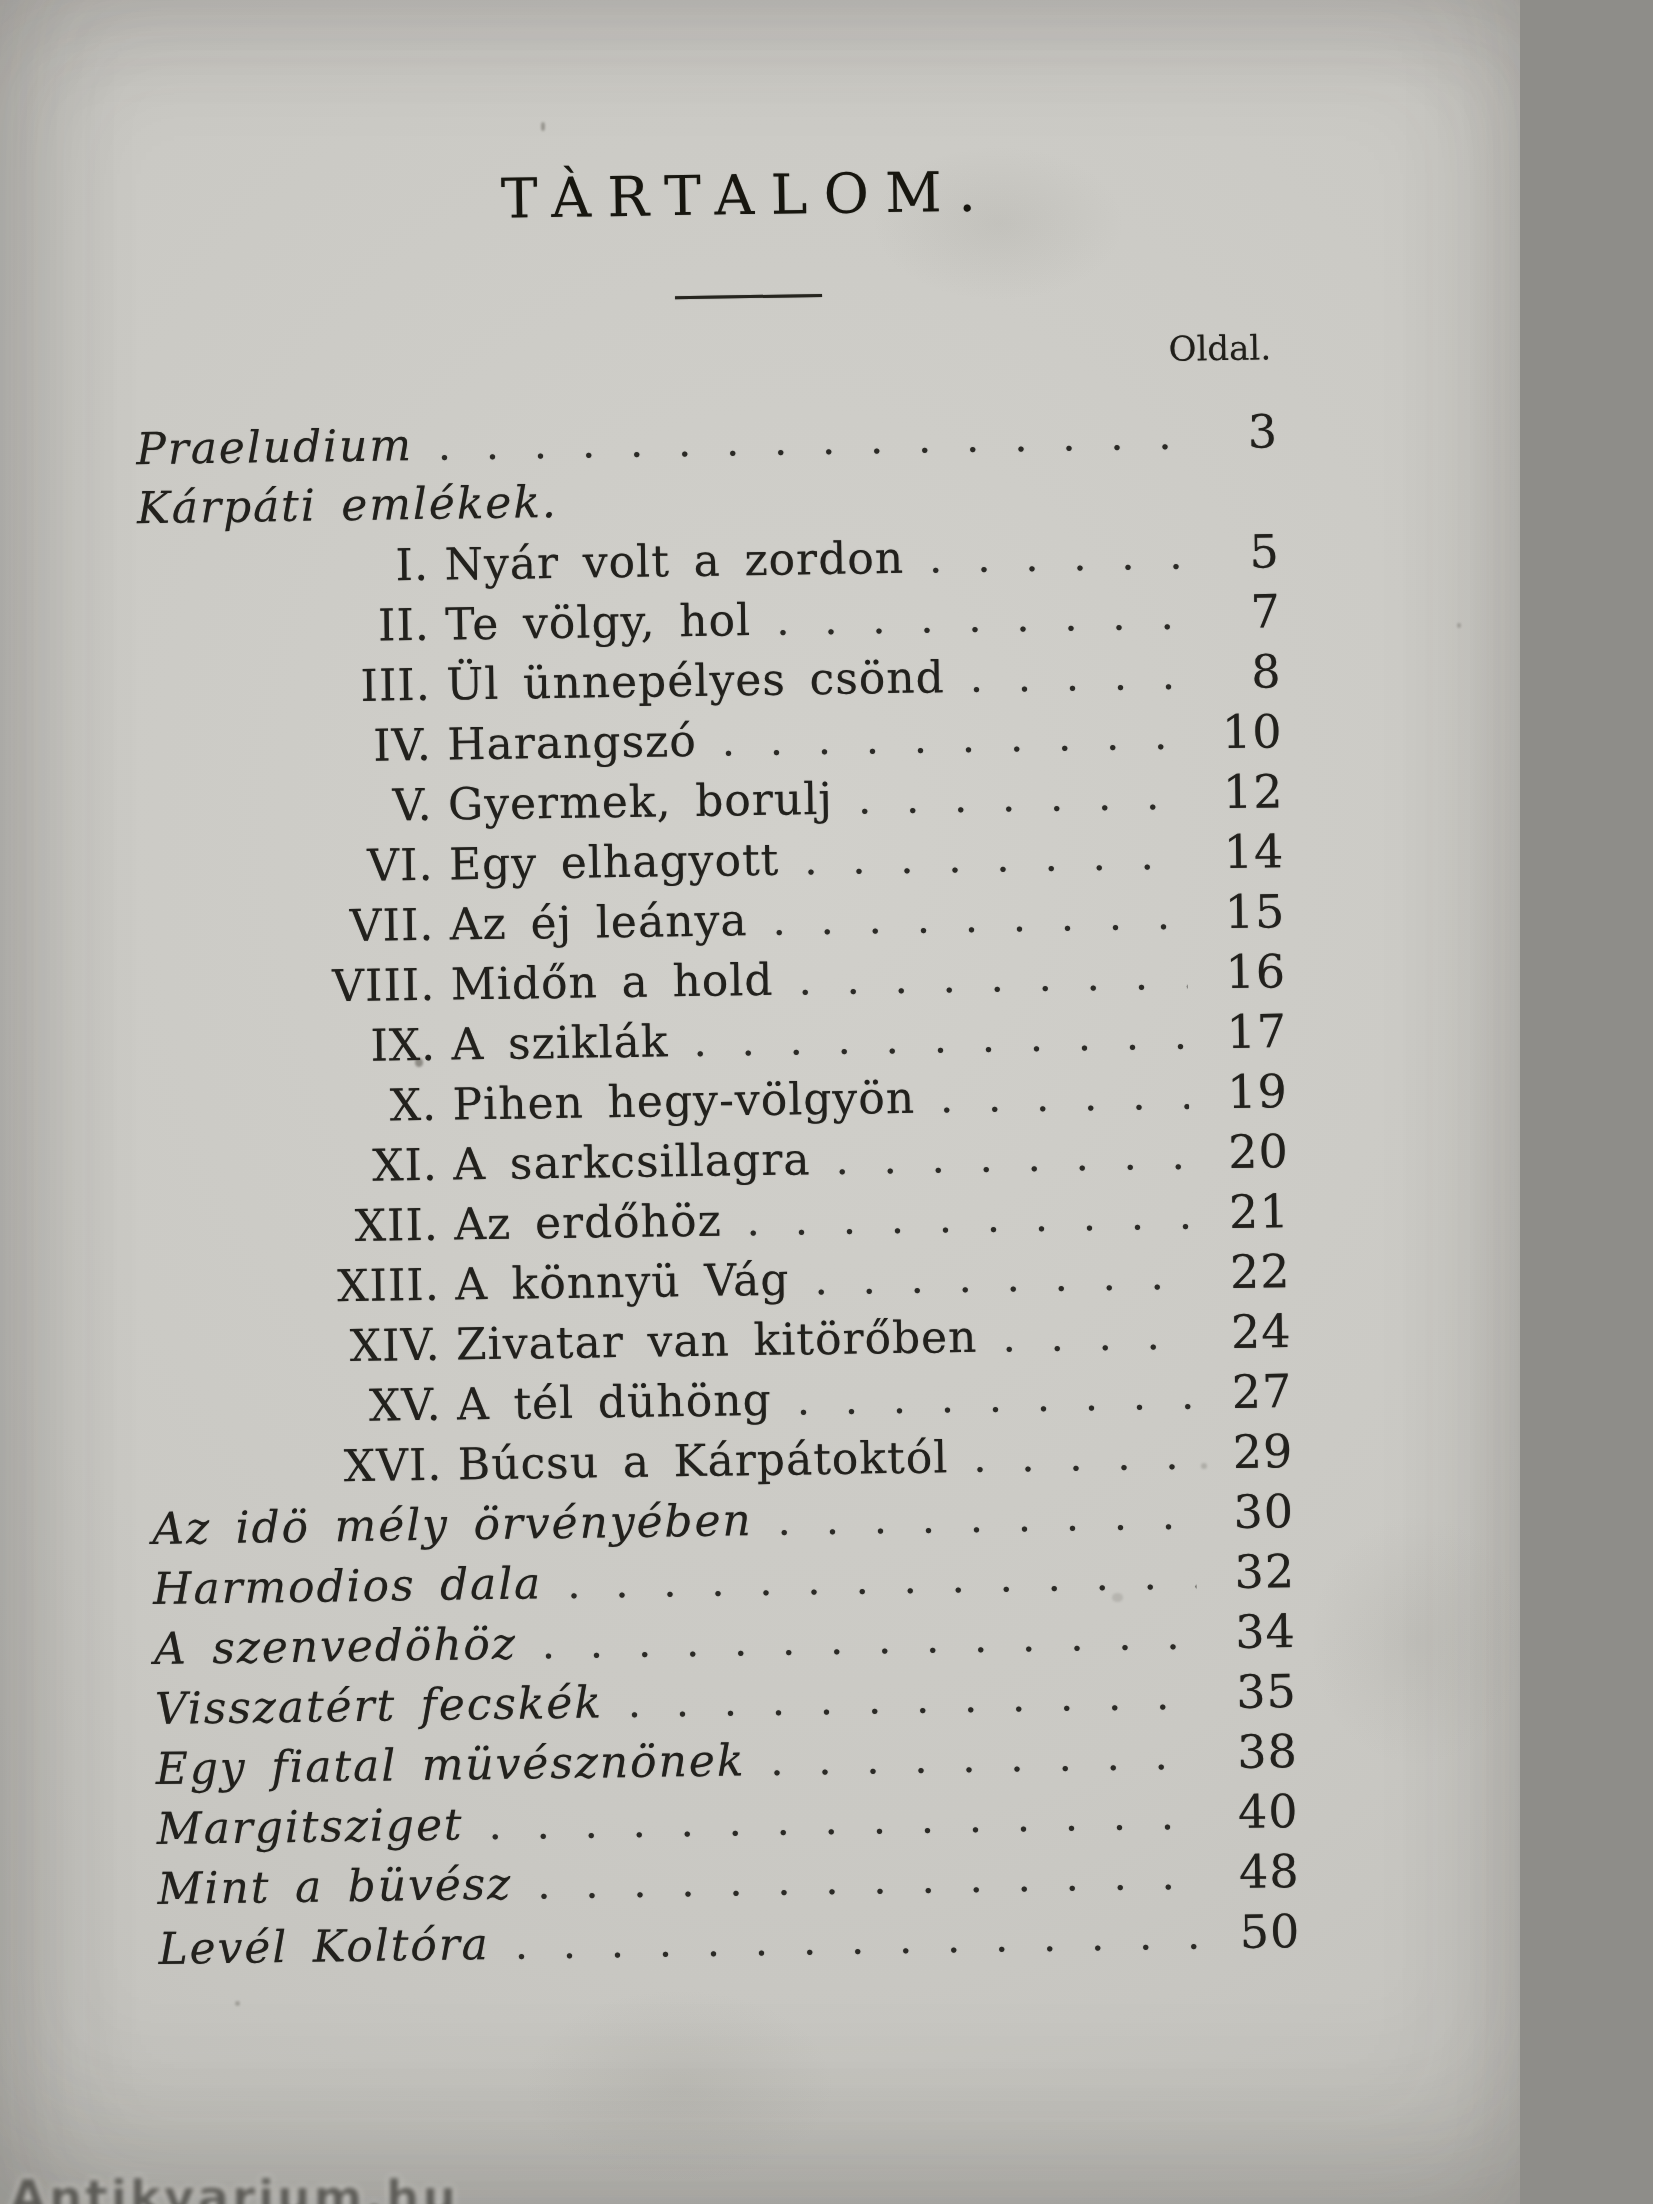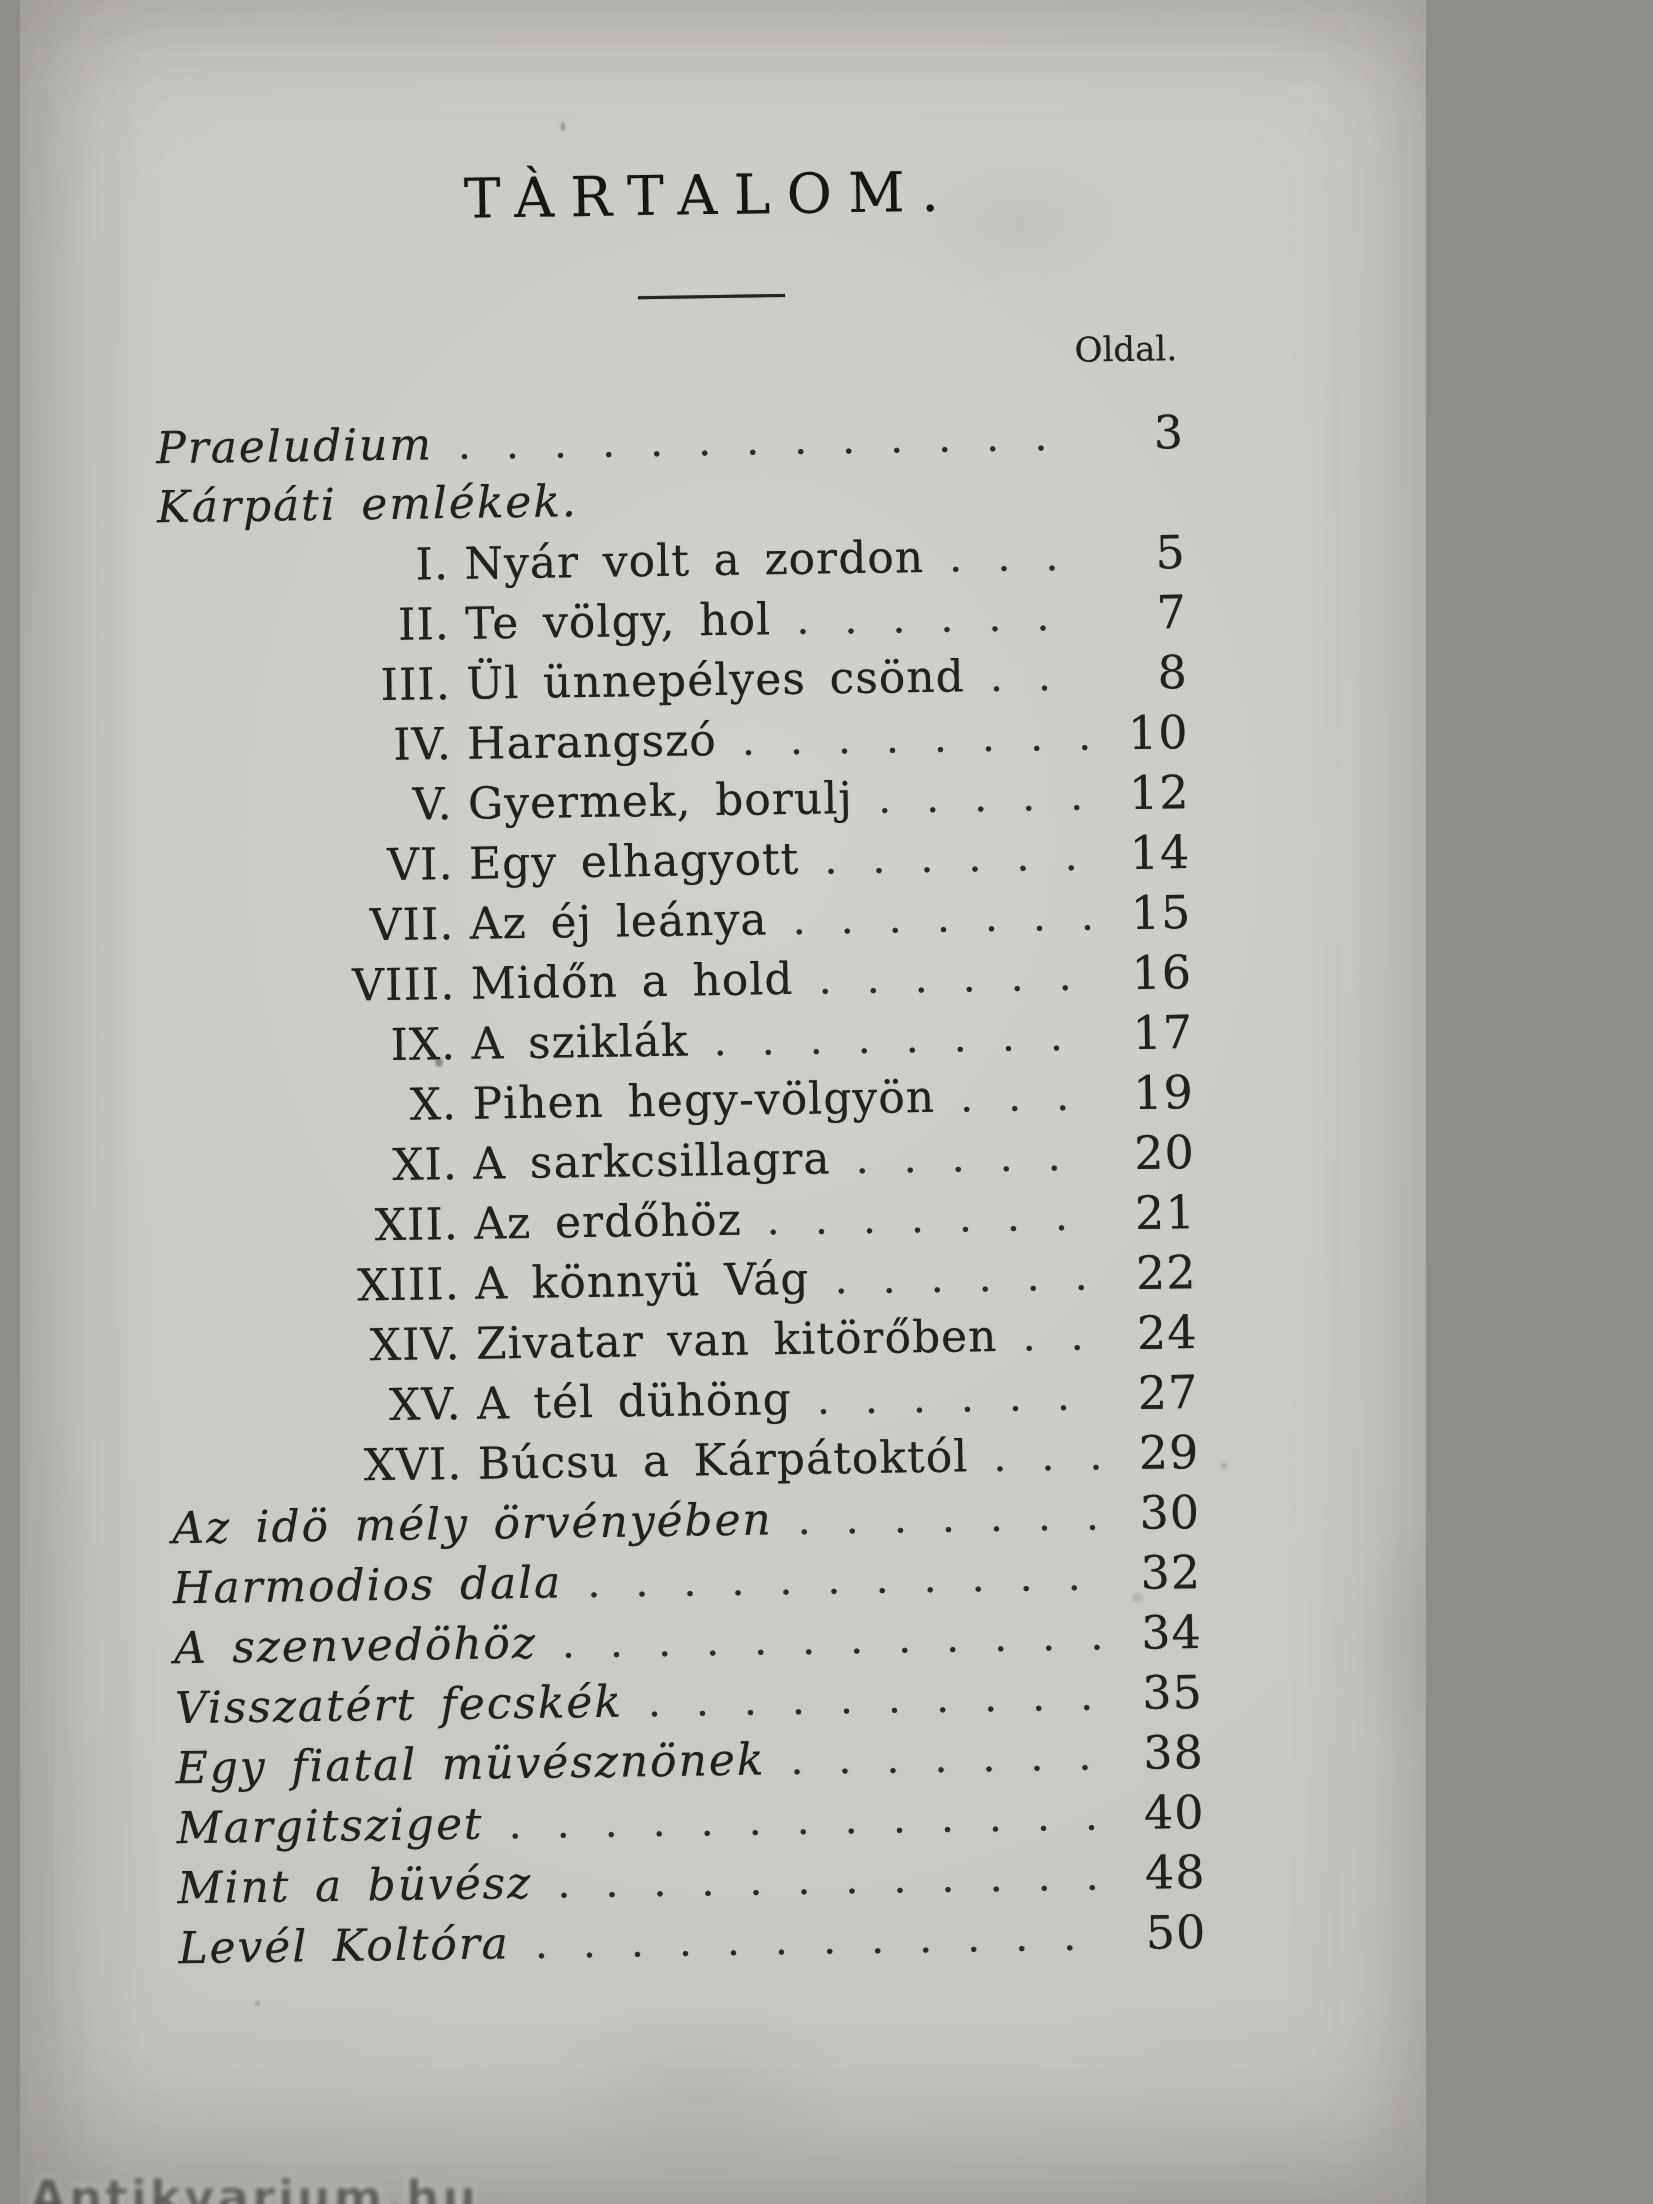--- a/index.html
+++ b/index.html
@@ -1,30 +1,29 @@
 <!DOCTYPE html>
 <html><head>
 <meta charset="utf-8">
 <style>
   html, body { margin: 0; padding: 0; background: #8e8d89; }
   .page {
     position: relative;
-    width: 1406px;
+    width: 1520px;
     height: 2205px;
     overflow: hidden;
     background:
       radial-gradient(ellipse 130% 100% at 52% 38%, #d1d0cb 0%, #cac9c4 45%, #c3c2bd 70%, #b6b5b0 92%, #a9a8a3 100%);
     box-shadow:
       inset 0 0 146px rgba(60,58,54,.16),
       inset 0 -87px 126px rgba(60,58,54,.13),
       inset 49px 0 107px rgba(60,58,54,.07),
       inset 0 39px 87px rgba(60,58,54,.06);
     font-family: "DejaVu Serif", "Liberation Serif", serif;
     color: #22211d;
-    margin-left: 20px;
   }
   .content {
     position: absolute;
     inset: 0;
     transform: rotate(-0.85deg);
     text-shadow: 0 0 1px rgba(34,33,29,.5);
   }
   .title-wrap { text-align: center; margin-top: 163px; }
   .doc-title {
     display: inline-block;

